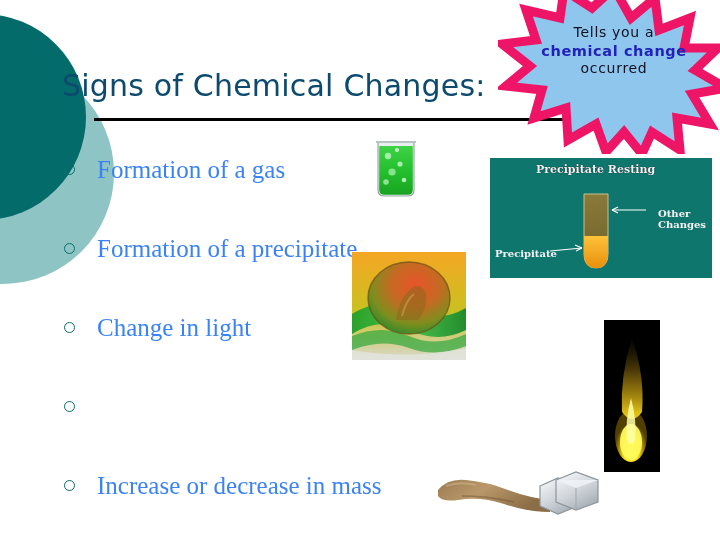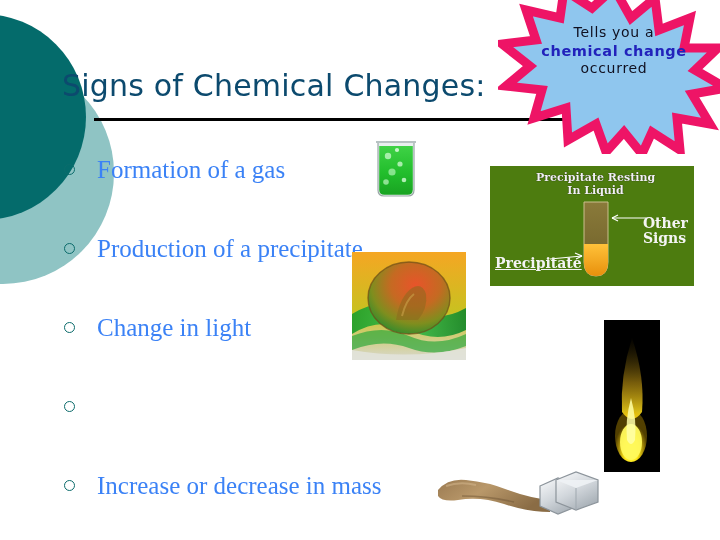--- a/index.html
+++ b/index.html
@@ -135,37 +135,37 @@
   }
 
   
   .pic { position: absolute; }
 
   
   #pic-gas { left: 366px; top: 120px; width: 60px; height: 80px; z-index: 8; }
 
   
   #pic-precipitate {
-    left: 490px; top: 166px; width: 204px; height: 120px;
-    background: #4d7c0f; z-index: 9; overflow: hidden;
+    left: 490px; top: 158px; width: 222px; height: 120px;
+    background: #0f766e; z-index: 9; overflow: hidden;
   }
   .precip-title {
     position: absolute; left: 0; top: 6px; width: 211px;
     text-align: center; color: #f2f2f2;
     font-family: "DejaVu Serif", serif;
     font-weight: bold; font-size: 11px; line-height: 1.15;
     text-shadow: 0 0 1px #000;
   }
   .precip-label {
     position: absolute; color: #f4f4f4;
     font-family: "DejaVu Serif", serif;
-    font-weight: bold; font-size: 14px; line-height: 1.1;
+    font-weight: bold; font-size: 10px; line-height: 1.1;
   }
   #precip-label-other { right: 6px; top: 50px; text-align: left; }
-  #precip-label-ppt   { left: 5px; top: 90px; text-decoration: underline; }
+  #precip-label-ppt   { left: 5px; top: 90px; }
 
   
   #pic-color { left: 352px; top: 252px; width: 114px; height: 108px; z-index: 8; }
 
   
   #pic-flame {
     left: 604px; top: 320px; width: 56px; height: 152px;
     background: #000000; z-index: 8; overflow: hidden;
   }
 
@@ -185,21 +185,21 @@
 
   <div id="bullets">
 
     <div class="bullet-row">
       <span class="bullet-marker"></span>
       <span class="bullet-text">Formation of a gas</span>
     </div>
 
     <div class="bullet-row">
       <span class="bullet-marker"></span>
-      <span class="bullet-text">Production of a precipitate</span>
+      <span class="bullet-text">Formation of a precipitate</span>
     </div>
 
     <div class="bullet-row">
       <span class="bullet-marker"></span>
       <span class="bullet-text">Change in light</span>
     </div>
 
     <div class="bullet-row">
       <span class="bullet-marker"></span>
     </div>
@@ -240,21 +240,20 @@
       <circle cx="20" cy="62" r="2.8" fill="#bdf5c0" opacity="0.7"></circle>
       <circle cx="31" cy="30" r="2.1" fill="#ddfcdf" opacity="0.85"></circle>
 
       <path d="M10 22 L50 22" stroke="#b7c2c2" stroke-width="2" fill="none"></path>
     </svg>
   </div>
 
   <div class="pic" id="pic-precipitate">
     <div class="precip-title">
       <div>Precipitate Resting</div>
-      <div>In Liquid</div>
     </div>
 
     <svg viewBox="0 0 211 120" xmlns="http://www.w3.org/2000/svg" style="position:absolute;left:0;top:0;width:211px;height:120px;">
       <defs>
         <linearGradient id="clearliq" x1="0" y1="0" x2="0" y2="1">
           <stop offset="0%" stop-color="#8a7a3a"></stop>
           <stop offset="100%" stop-color="#6d5f28"></stop>
         </linearGradient>
         <linearGradient id="pptgrad" x1="0" y1="0" x2="0" y2="1">
           <stop offset="0%" stop-color="#FFC23A"></stop>
@@ -269,21 +268,21 @@
       <line x1="122" y1="52" x2="156" y2="52" stroke="#ffffff" stroke-width="1.2"></line>
       <line x1="122" y1="52" x2="128" y2="49" stroke="#ffffff" stroke-width="1.2"></line>
       <line x1="122" y1="52" x2="128" y2="55" stroke="#ffffff" stroke-width="1.2"></line>
       <line x1="60" y1="93" x2="92" y2="90" stroke="#ffffff" stroke-width="1.2"></line>
       <line x1="92" y1="90" x2="85" y2="87" stroke="#ffffff" stroke-width="1.2"></line>
       <line x1="92" y1="90" x2="86" y2="93" stroke="#ffffff" stroke-width="1.2"></line>
     </svg>
 
     <div class="precip-label" id="precip-label-other">
       <div>Other</div>
-      <div>Signs</div>
+      <div>Changes</div>
     </div>
     <div class="precip-label" id="precip-label-ppt">Precipitate</div>
   </div>
 
   <div class="pic" id="pic-color">
     <svg viewBox="0 0 114 108" xmlns="http://www.w3.org/2000/svg">
       <defs>
         <linearGradient id="jarbg" x1="0" y1="0" x2="0" y2="1">
           <stop offset="0%" stop-color="#F5A623"></stop>
           <stop offset="55%" stop-color="#C9C120"></stop>

